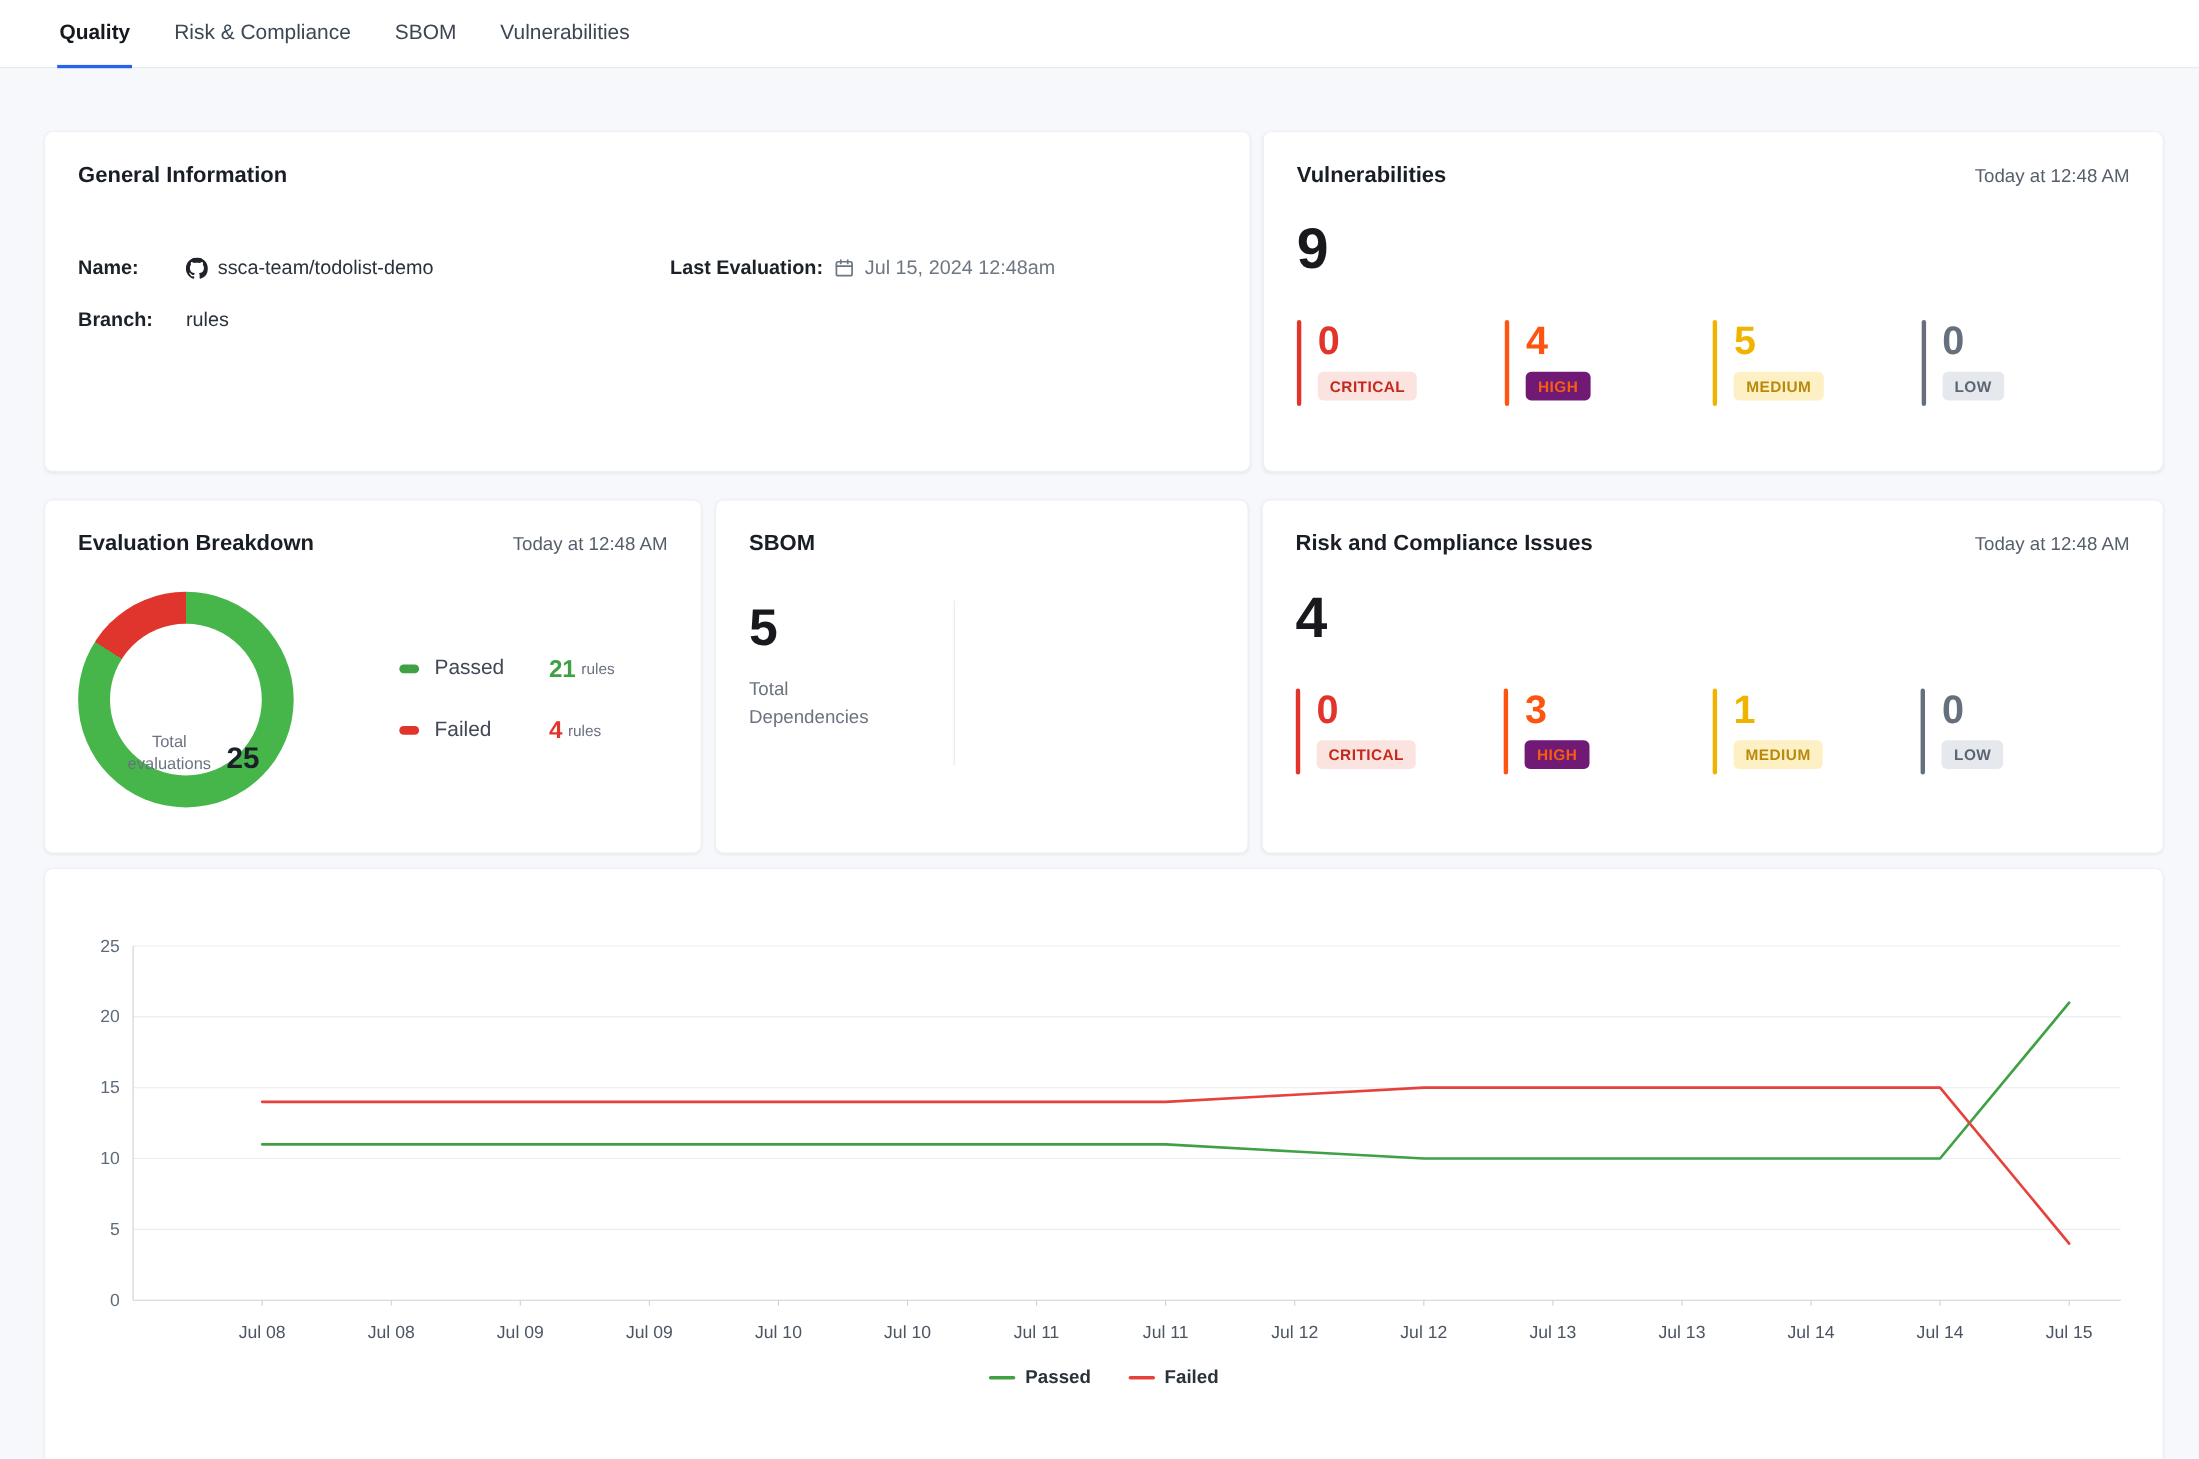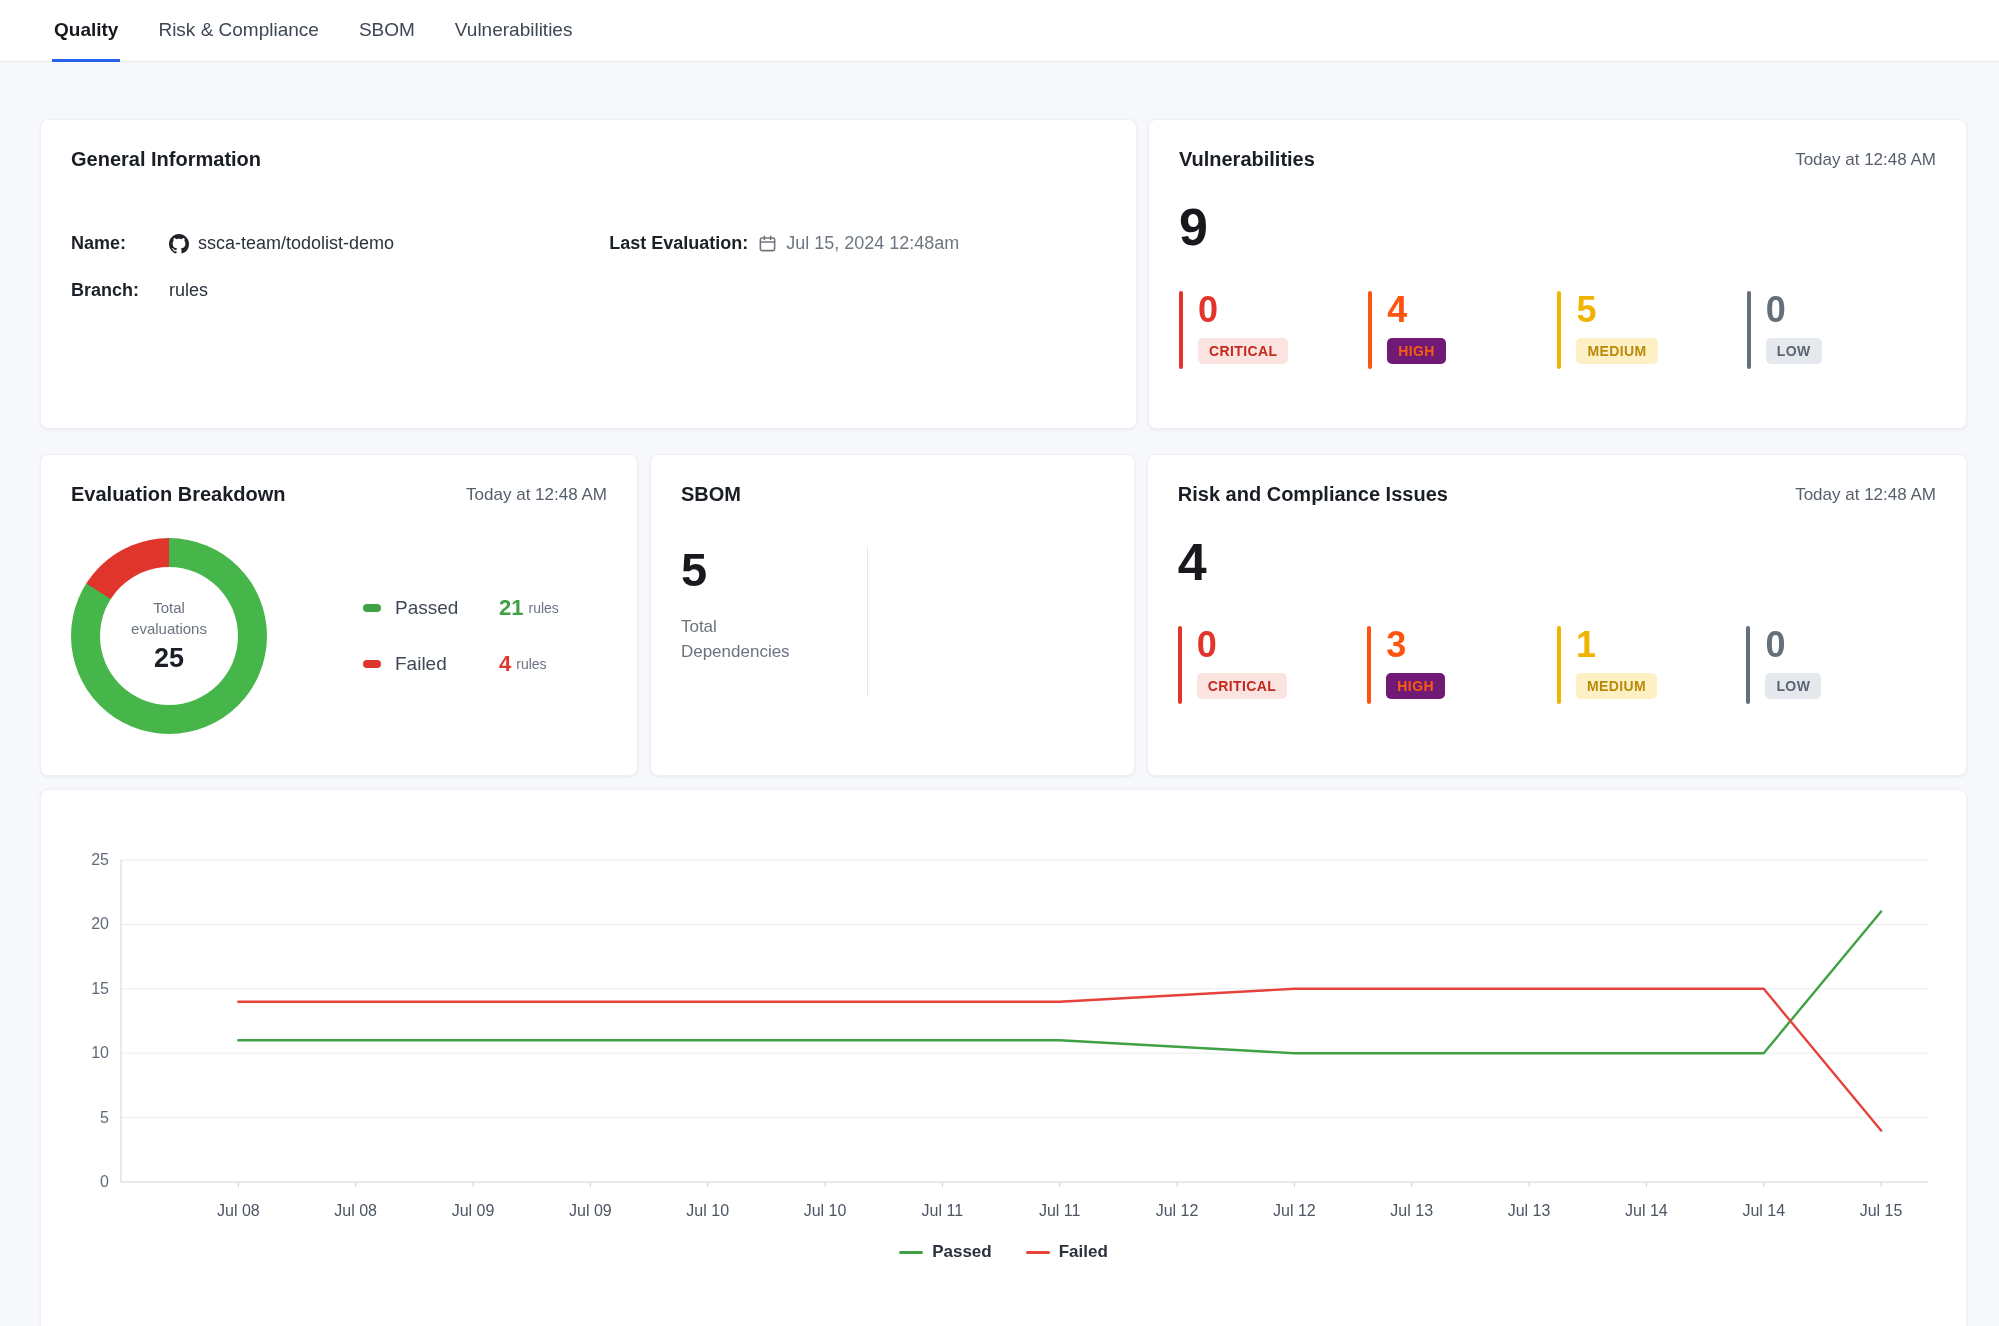--- a/index.html
+++ b/index.html
@@ -74,21 +74,21 @@
   .badge-high     { background: #701a75; color: #f95c0f; }
   .badge-medium   { background: #fdf0c5; color: #b98a0a; }
   .badge-low      { background: #e5e8ec; color: #5c6673; }
 
   
   .eb-body { display: flex; align-items: center; margin-top: 32px; }
   .donut { width: 196px; height: 196px; border-radius: 50%; position: relative; flex: 0 0 auto; }
   .donut-hole {
     position: absolute; left: 29px; top: 29px; width: 138px; height: 138px;
     background: #fff; border-radius: 50%;
-    display: flex; flex-direction: column; align-items: center; justify-content: center;
+    display: flex; flex-direction: row; align-items: flex-end; justify-content: center;
   }
   .donut-center-label { font-size: 15px; color: #6b7280; text-align: center; width: 104px; line-height: 1.35; }
   .donut-center-value { font-size: 27px; font-weight: 700; color: #1a1f28; margin-top: 4px; }
   .eb-legend { display: flex; flex-direction: column; gap: 30px; margin-left: 96px; }
   .lg-row { display: flex; align-items: center; }
   .lg-marker { width: 18px; height: 8px; border-radius: 5px; background: var(--c, #999); margin-right: 14px; }
   .lg-label { font-size: 19px; color: #3f4854; width: 104px; }
   .lg-count { font-size: 22px; font-weight: 700; color: var(--c, #333); margin-right: 5px; }
   .lg-unit { font-size: 14px; color: #6b7280; }
 

